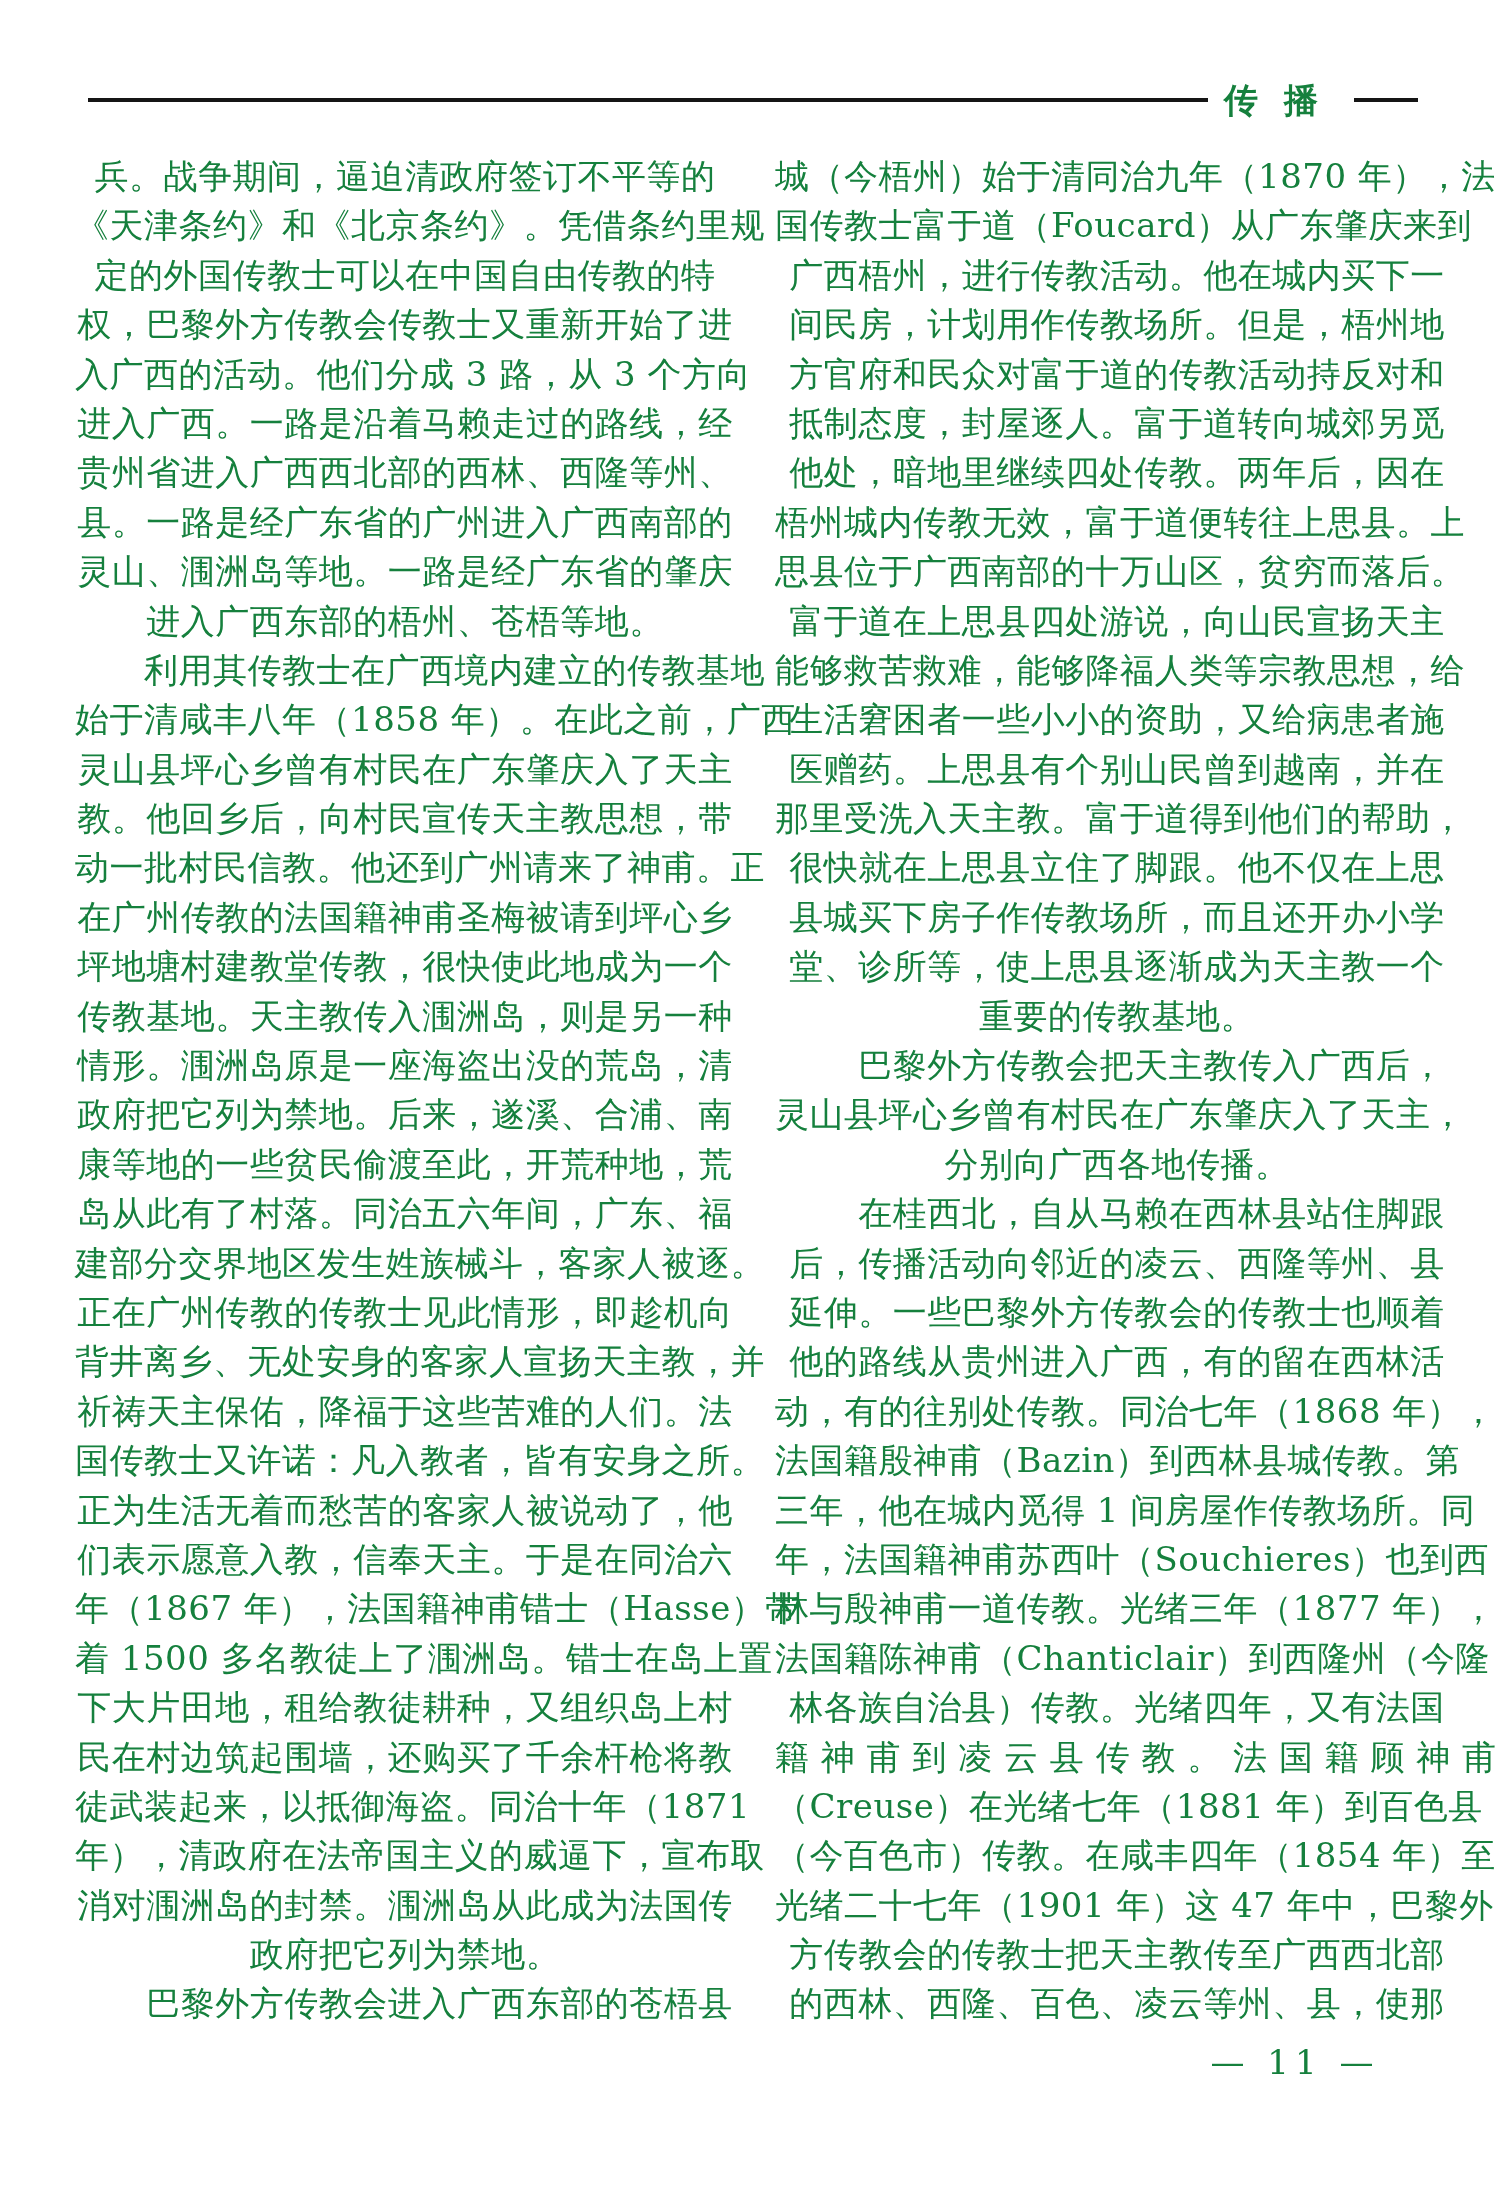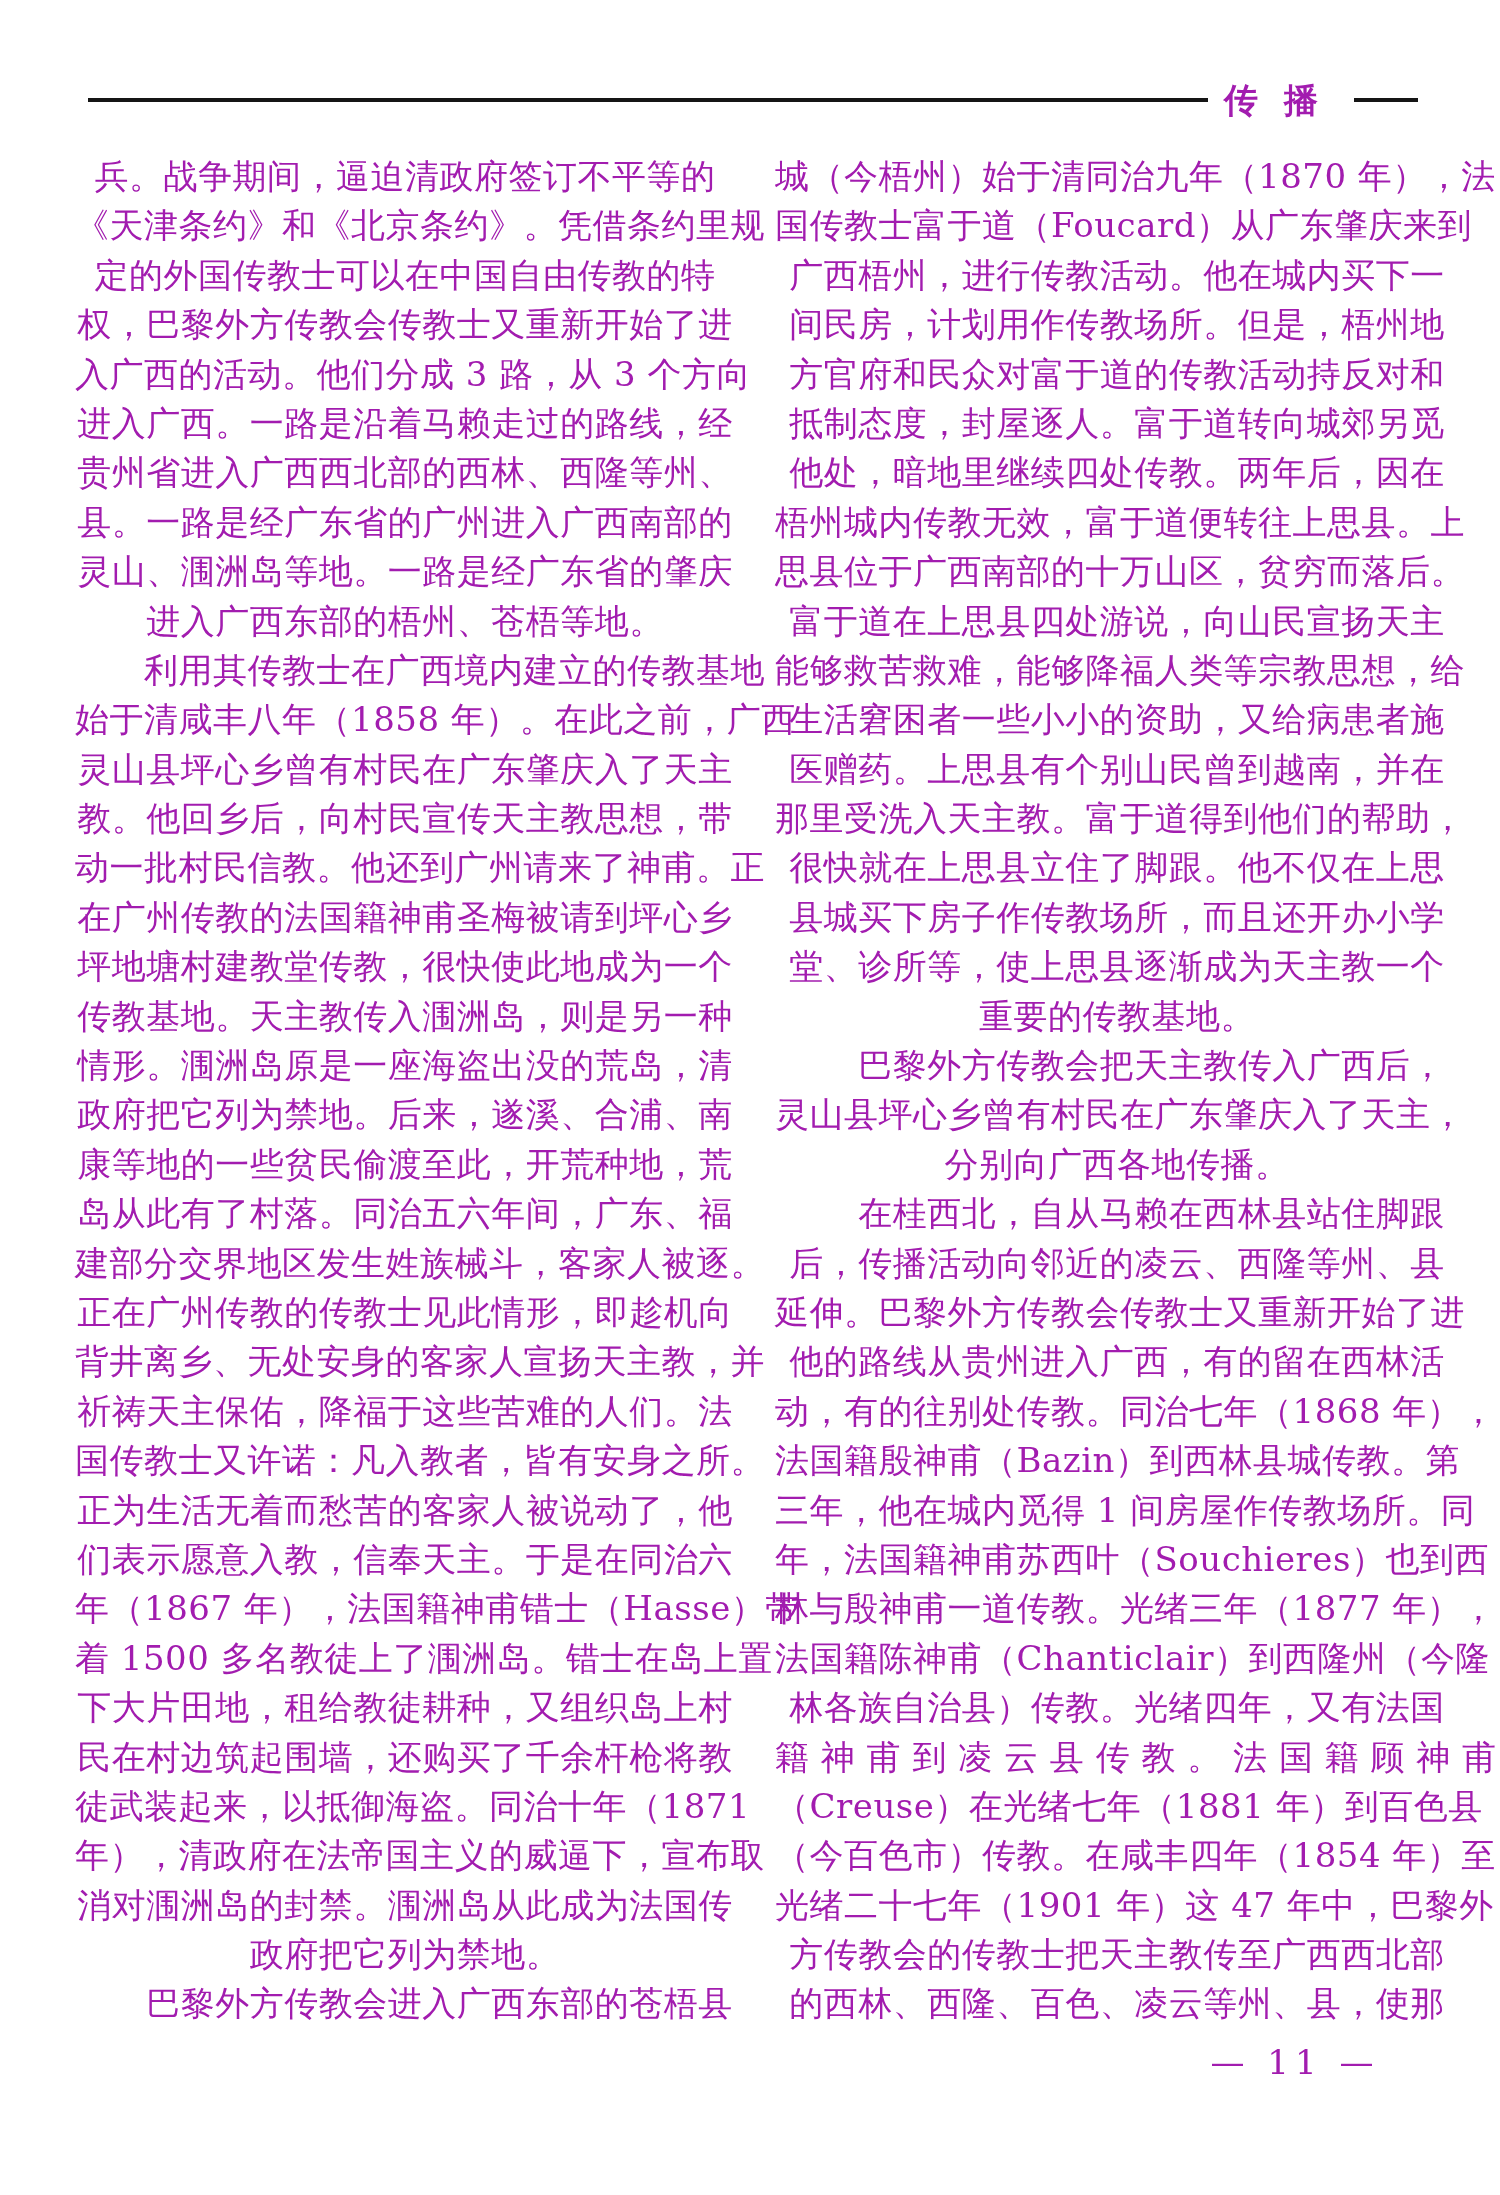--- a/index.html
+++ b/index.html
@@ -3,21 +3,21 @@
 <meta charset="utf-8">
 <style>
   html, body { margin: 0; padding: 0; background: #888; }
   .page {
     position: relative;
     width: 1500px;
     height: 2195px;
     margin: 0 auto;
     background: #ffffff;
     font-family: "DejaVu Serif", serif;
-    color: #a21caf;
+    color: #15803d;
     overflow: hidden;
   }
   .header {
     position: absolute;
     top: 78px;
     left: 88px;
     width: 1330px;
     height: 44px;
     display: flex;
     align-items: center;
@@ -131,21 +131,21 @@
         <div class="line">那里受洗入天主教。富于道得到他们的帮助，</div>
         <div class="line">很快就在上思县立住了脚跟。他不仅在上思</div>
         <div class="line">县城买下房子作传教场所，而且还开办小学</div>
         <div class="line">堂、诊所等，使上思县逐渐成为天主教一个</div>
         <div class="line">重要的传教基地。</div>
         <div class="line">　　巴黎外方传教会把天主教传入广西后，</div>
         <div class="line">灵山县坪心乡曾有村民在广东肇庆入了天主，</div>
         <div class="line">分别向广西各地传播。</div>
         <div class="line">　　在桂西北，自从马赖在西林县站住脚跟</div>
         <div class="line">后，传播活动向邻近的凌云、西隆等州、县</div>
-        <div class="line">延伸。巴黎外方传教会传教士又重新开始了进</div>
+        <div class="line">延伸。一些巴黎外方传教会的传教士也顺着</div>
         <div class="line">他的路线从贵州进入广西，有的留在西林活</div>
         <div class="line">动，有的往别处传教。同治七年（1868 年），</div>
         <div class="line">法国籍殷神甫（Bazin）到西林县城传教。第</div>
         <div class="line">三年，他在城内觅得 1 间房屋作传教场所。同</div>
         <div class="line">年，法国籍神甫苏西叶（Souchieres）也到西</div>
         <div class="line">林与殷神甫一道传教。光绪三年（1877 年），</div>
         <div class="line">法国籍陈神甫（Chanticlair）到西隆州（今隆</div>
         <div class="line">林各族自治县）传教。光绪四年，又有法国</div>
         <div class="line">籍 神 甫 到 凌 云 县 传 教 。 法 国 籍 顾 神 甫</div>
         <div class="line">（Creuse）在光绪七年（1881 年）到百色县</div>

